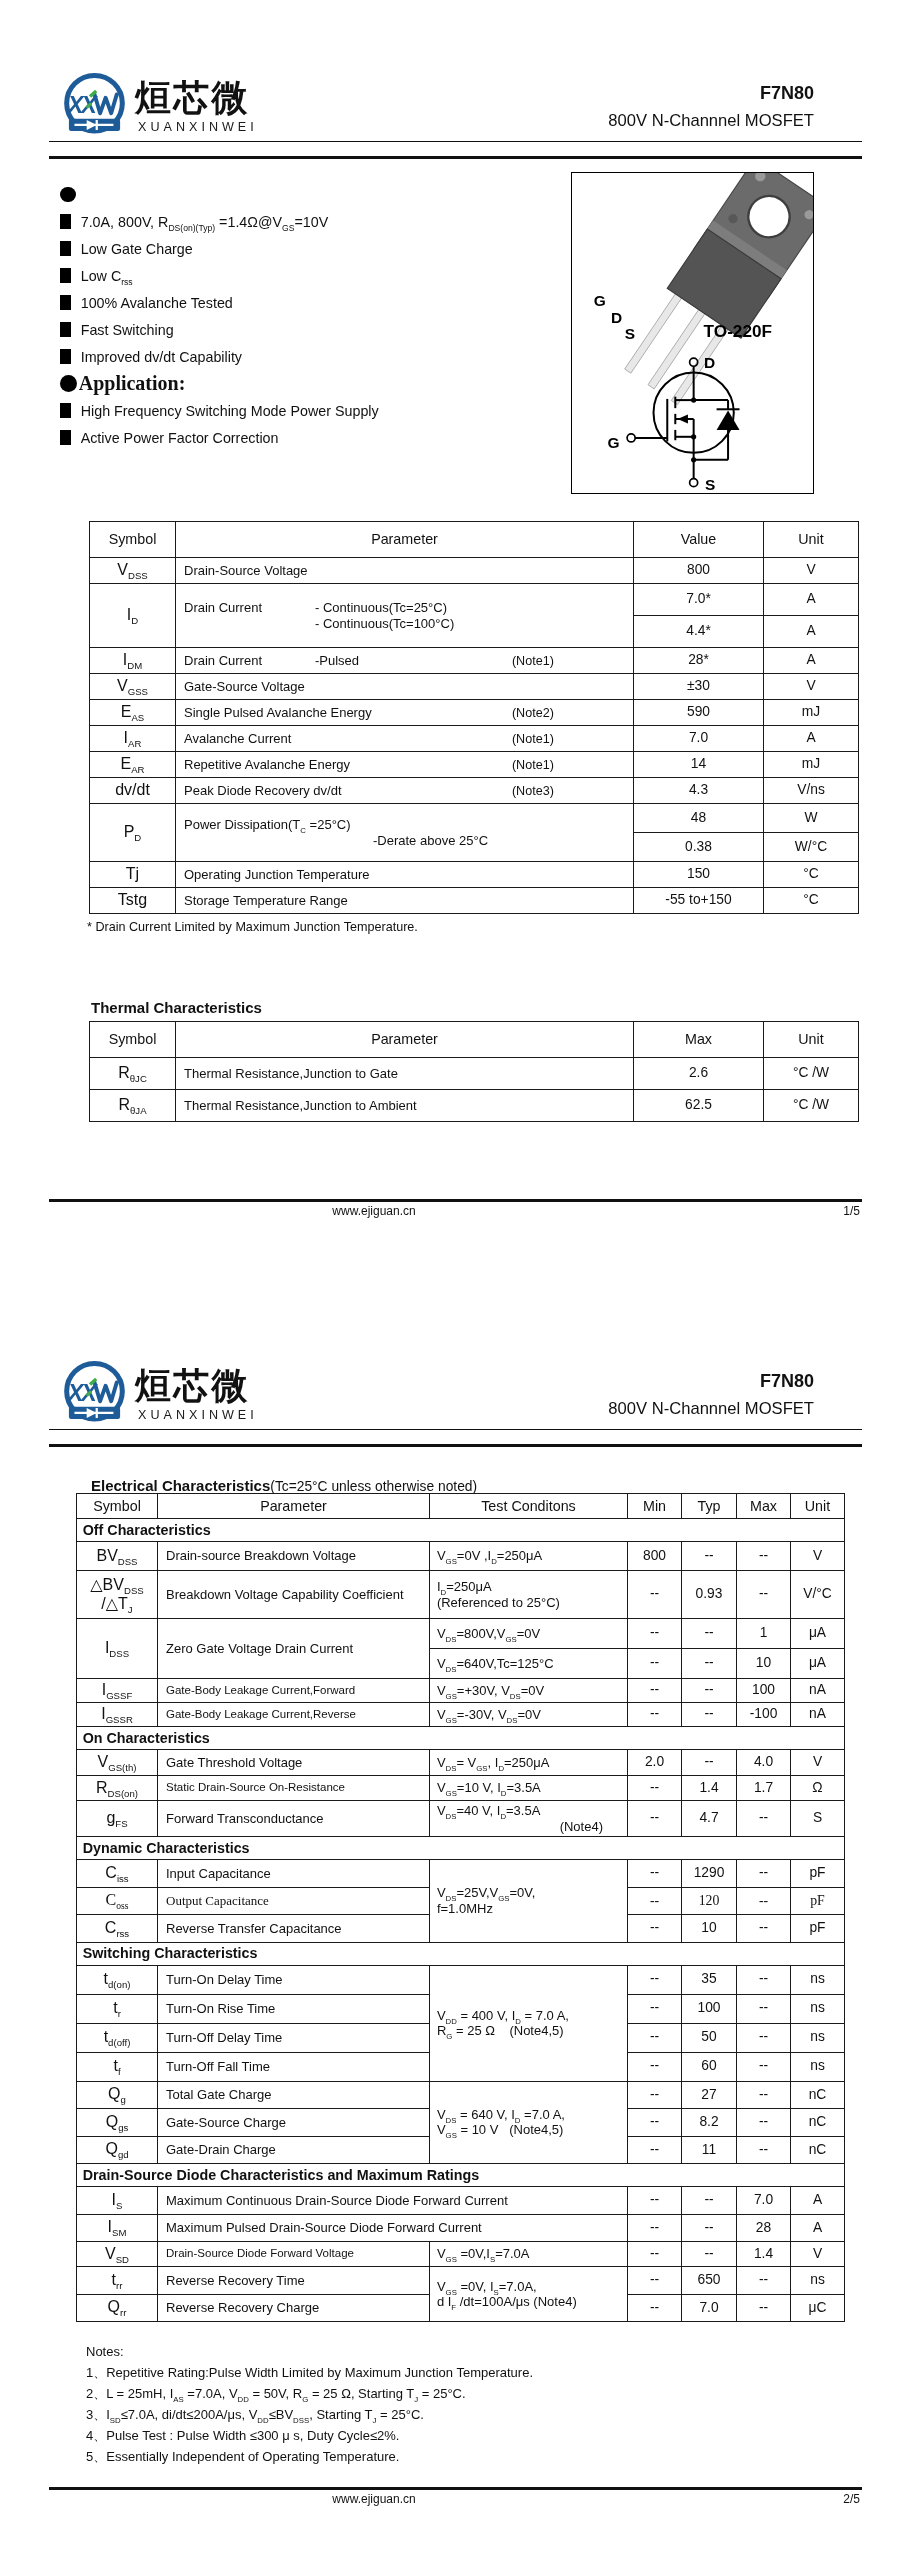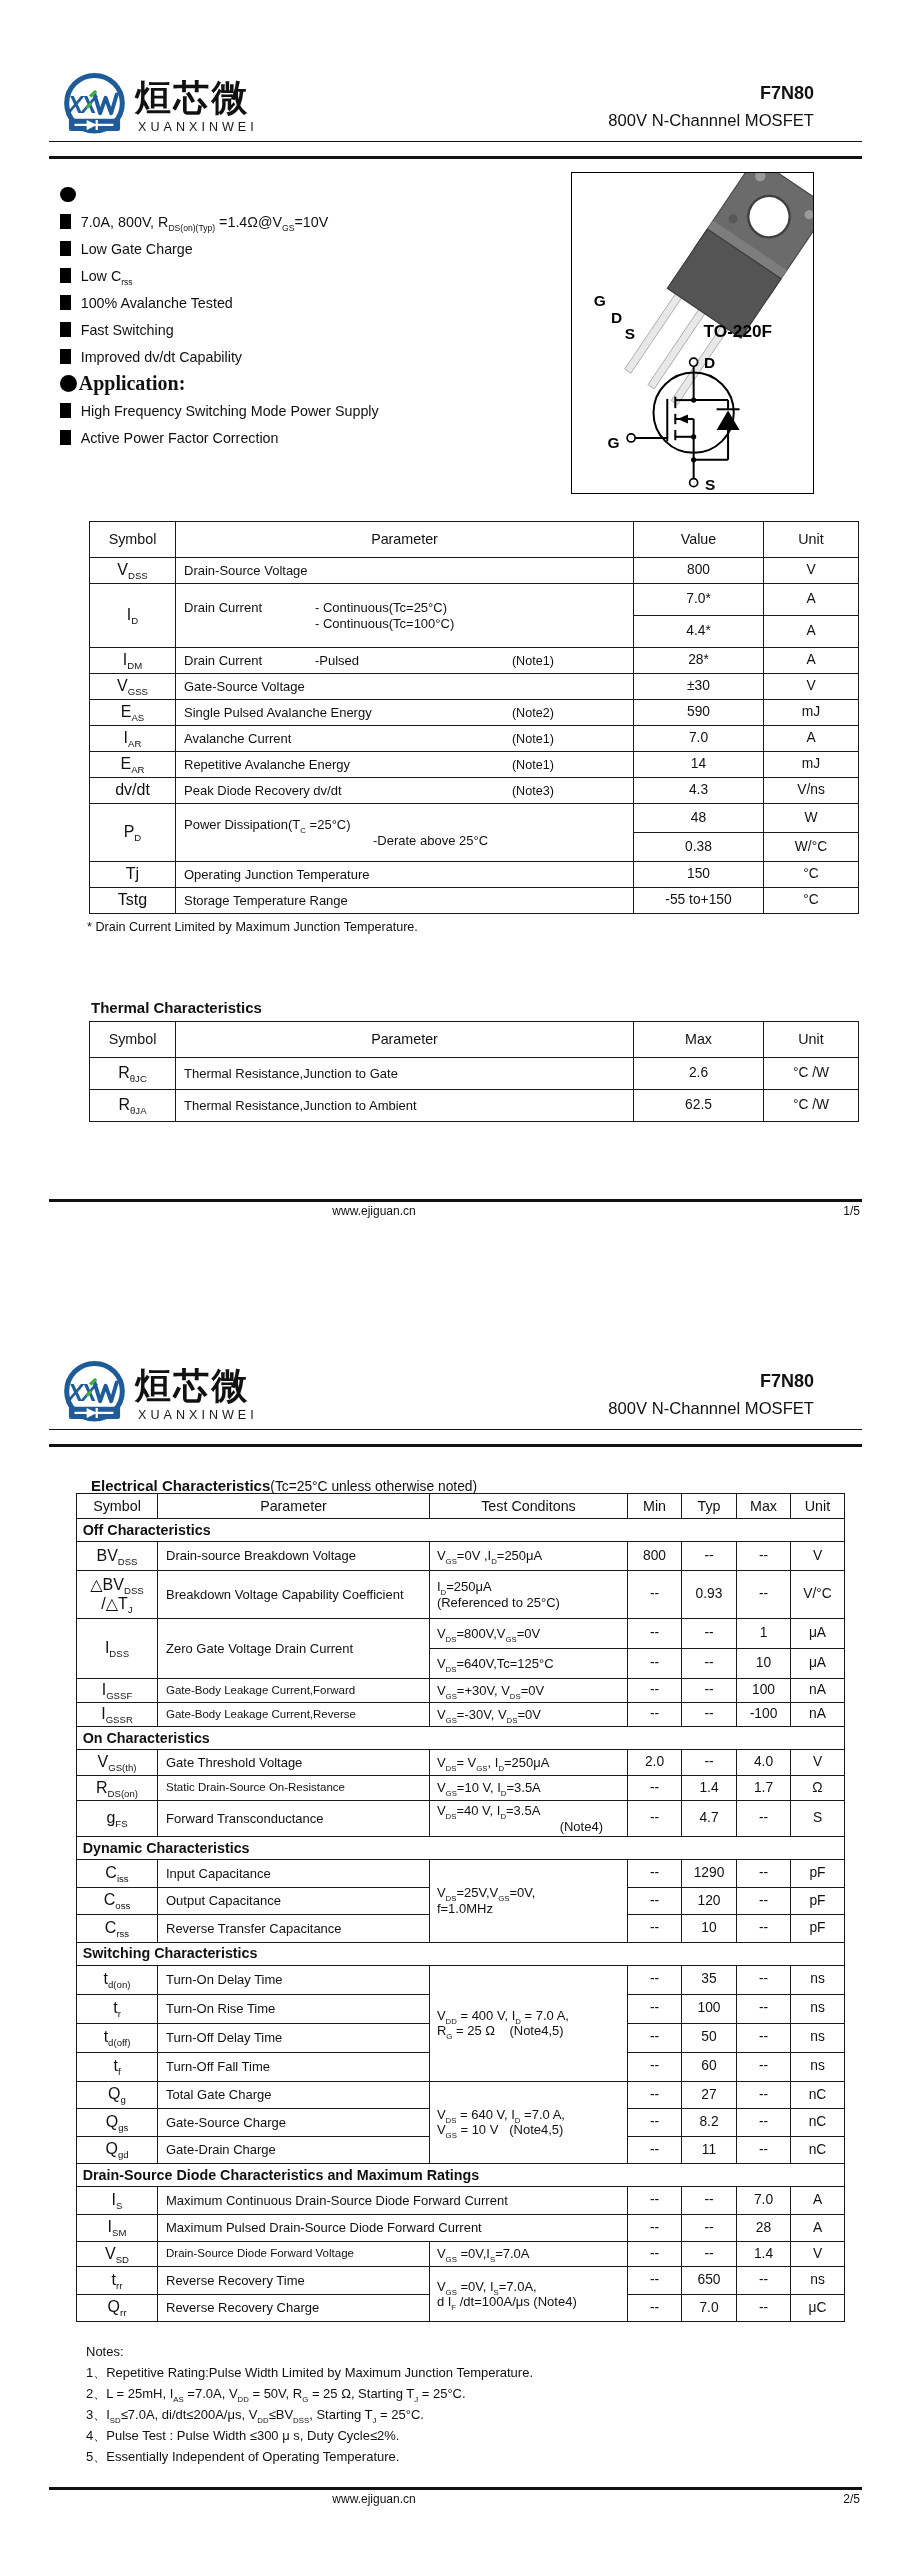--- a/index.html
+++ b/index.html
@@ -484,21 +484,21 @@
               <td class="par">Input Capacitance</td>
               <td rowspan="3" class="tc">
                 <div class="ln">V<sub>DS</sub>=25V,V<sub>GS</sub>=0V,</div>
                 <div class="ln">f=1.0MHz</div>
               </td>
               <td>--</td>
               <td>1290</td>
               <td>--</td>
               <td>pF</td>
             </tr>
-            <tr style="height: 27.5px;">
+            <tr style="height: 27.5px; font-family: Liberation Serif, serif;">
               <td class="sym">C<sub>oss</sub></td>
               <td class="par">Output Capacitance</td>
               <td>--</td>
               <td>120</td>
               <td>--</td>
               <td>pF</td>
             </tr>
             <tr style="height: 27.5px;">
               <td class="sym">C<sub>rss</sub></td>
               <td class="par">Reverse Transfer Capacitance</td>

